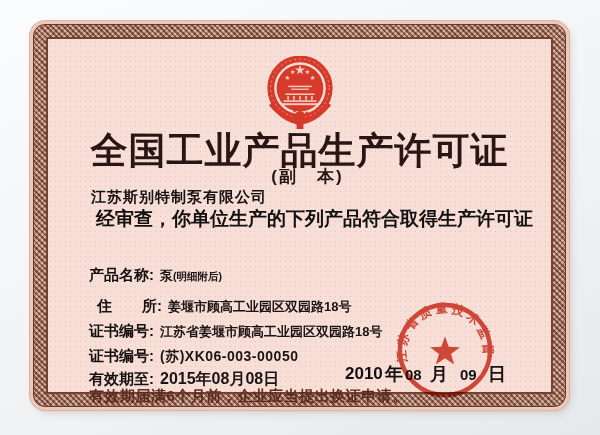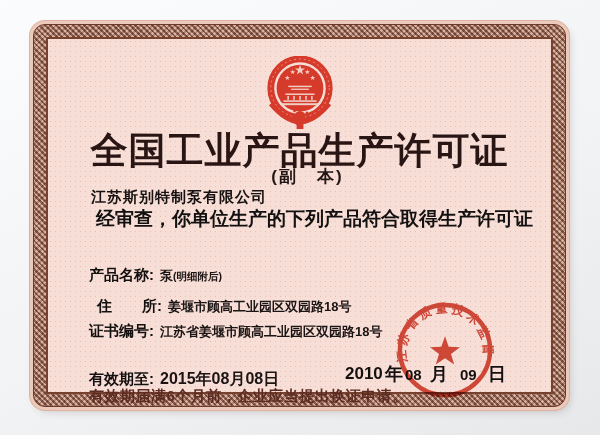--- a/index.html
+++ b/index.html
@@ -117,20 +117,23 @@
       <div class="abs row row-product">
         <span class="lbl">产品名称:</span><span class="val">泵</span><span class="note">(明细附后)</span>
       </div>
 
       <div class="abs row row-0">
         <span class="lbl">住　　所:</span><span class="val">姜堰市顾高工业园区双园路18号</span>
       </div>
       <div class="abs row row-1">
         <span class="lbl">证书编号:</span><span class="val">江苏省姜堰市顾高工业园区双园路18号</span>
       </div>
+      <div class="abs row row-2">
+        <span class="lbl">证书编号:</span><span class="val">(苏)XK06-003-00050</span>
+      </div>
       <div class="abs row row-3">
         <span class="lbl">有效期至:</span><span class="val">2015年08月08日</span>
       </div>
 
       <div class="abs footnote">有效期届满6个月前，企业应当提出换证申请。</div>
 
       <div class="abs dt dt-year">2010</div>
       <div class="abs dt dt-yu">年</div>
       <div class="abs dt dt-month">08</div>
       <div class="abs dt dt-mu">月</div>

